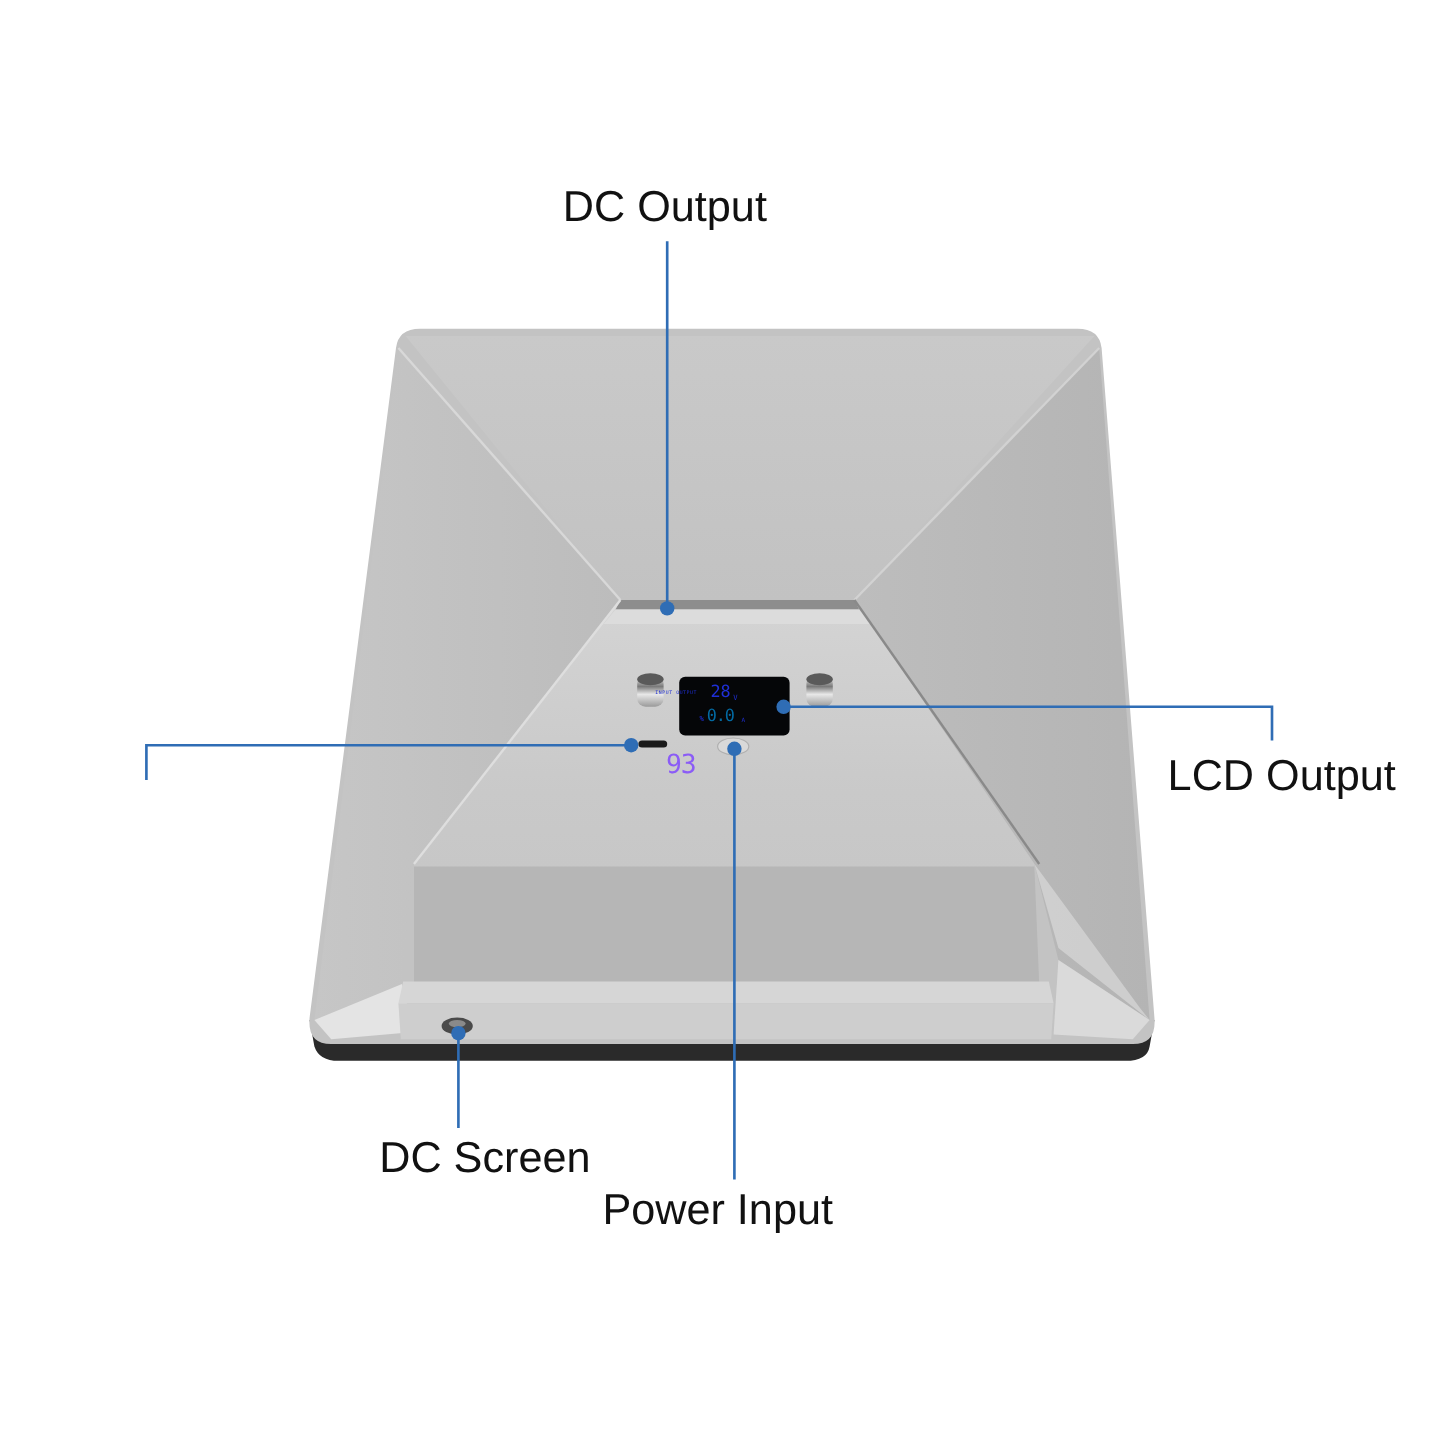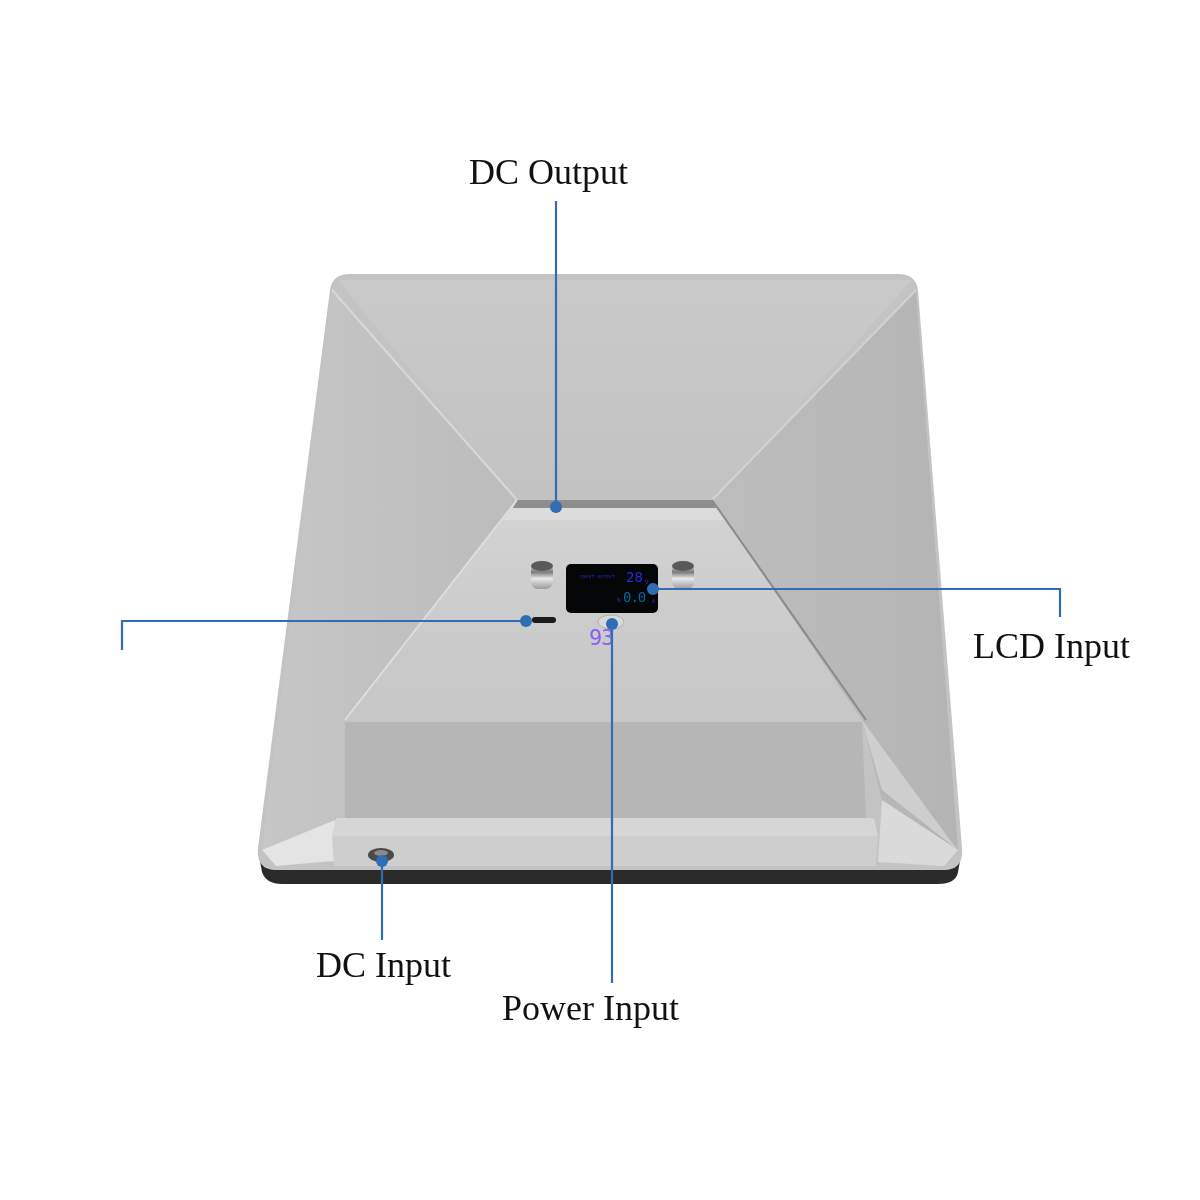--- a/index.html
+++ b/index.html
@@ -1,19 +1,19 @@
 <!DOCTYPE html>
 <html><head>
 <meta charset="utf-8">
 <style>
   html, body { margin:0; padding:0; background:#ffffff; }
   body { width:1200px; height:1200px; position:relative; overflow:hidden;
          font-family:"Liberation Sans", sans-serif; }
   #stage { position:absolute; left:0; top:0; width:1200px; height:1200px; }
-  .label { position:absolute; font-family:Liberation Serif, serif;
+  .label { position:absolute; font-family:Liberation Sans, sans-serif;
            font-size:36px; color:#111111; white-space:nowrap; line-height:1;text-align:center; }
   .lcd-text { font-family:"DejaVu Sans Mono", monospace; }
 </style>
 </head>
 <body>
 
 <div id="stage">
   <svg width="1200" height="1200" viewBox="0 0 1200 1200" xmlns="http://www.w3.org/2000/svg">
     <defs>
       <linearGradient id="gTop" x1="0" y1="0" x2="0" y2="1">
@@ -87,21 +87,21 @@
 
     <ellipse cx="611" cy="622" rx="13" ry="7" fill="#d9d9d9" stroke="#b0b0b0" stroke-width="1"></ellipse>
 
     <ellipse cx="381" cy="855" rx="13" ry="7" fill="#4a4a4a"></ellipse>
     <ellipse cx="381" cy="853" rx="7" ry="3" fill="#8a8a8a"></ellipse>
 
     <rect x="566" y="564" width="92" height="49" rx="5" fill="#050608"></rect>
   </svg>
 
   
-  <div style="position:absolute;left:572px;top:564px;width:92px;height:32px;">
+  <div style="position:absolute;left:538px;top:564px;width:92px;height:32px;">
     <span class="lcd-text" style="position:absolute;left:8px;top:10px;font-size:4px;color:#1f2fd6;letter-spacing:0.5px;">INPUT OUTPUT</span>
     <span class="lcd-text" style="position:absolute;left:54px;top:5px;font-size:14px;color:#1f2fd6;">28</span>
     <span class="lcd-text" style="position:absolute;left:73px;top:14px;font-size:6px;color:#1f2fd6;">V</span>
     <span class="lcd-text" style="position:absolute;left:17px;top:17px;font-size:22px;color:#8b5cf6;letter-spacing:-1px;margin-top:44px;">93</span>
     <span class="lcd-text" style="position:absolute;left:45px;top:32px;font-size:6px;color:#1f2fd6;">%</span>
     <span class="lcd-text" style="position:absolute;left:51px;top:25px;font-size:14px;color:#0369a1;letter-spacing:-1px;">0.0</span>
     <span class="lcd-text" style="position:absolute;left:80px;top:34px;font-size:5px;color:#1f2fd6;">A</span>
   </div>
 
   
@@ -117,16 +117,16 @@
       <circle cx="556" cy="507" r="6"></circle>
       <circle cx="526" cy="621" r="6"></circle>
       <circle cx="653" cy="589" r="6"></circle>
       <circle cx="382" cy="861" r="6"></circle>
       <circle cx="612" cy="624" r="6"></circle>
     </g>
   </svg>
 
   
   <div class="label" style="left:469px;top:154px;">DC Output</div>
-  <div class="label" style="left:973px;top:628px;">LCD Input</div>
-  <div class="label" style="left:316px;top:947px;">DC Input</div>
+  <div class="label" style="left:973px;top:628px;">LCD Output</div>
+  <div class="label" style="left:316px;top:947px;">DC Screen</div>
   <div class="label" style="left:502px;top:990px;">Power Input</div>
 </div>
 
 </body></html>

